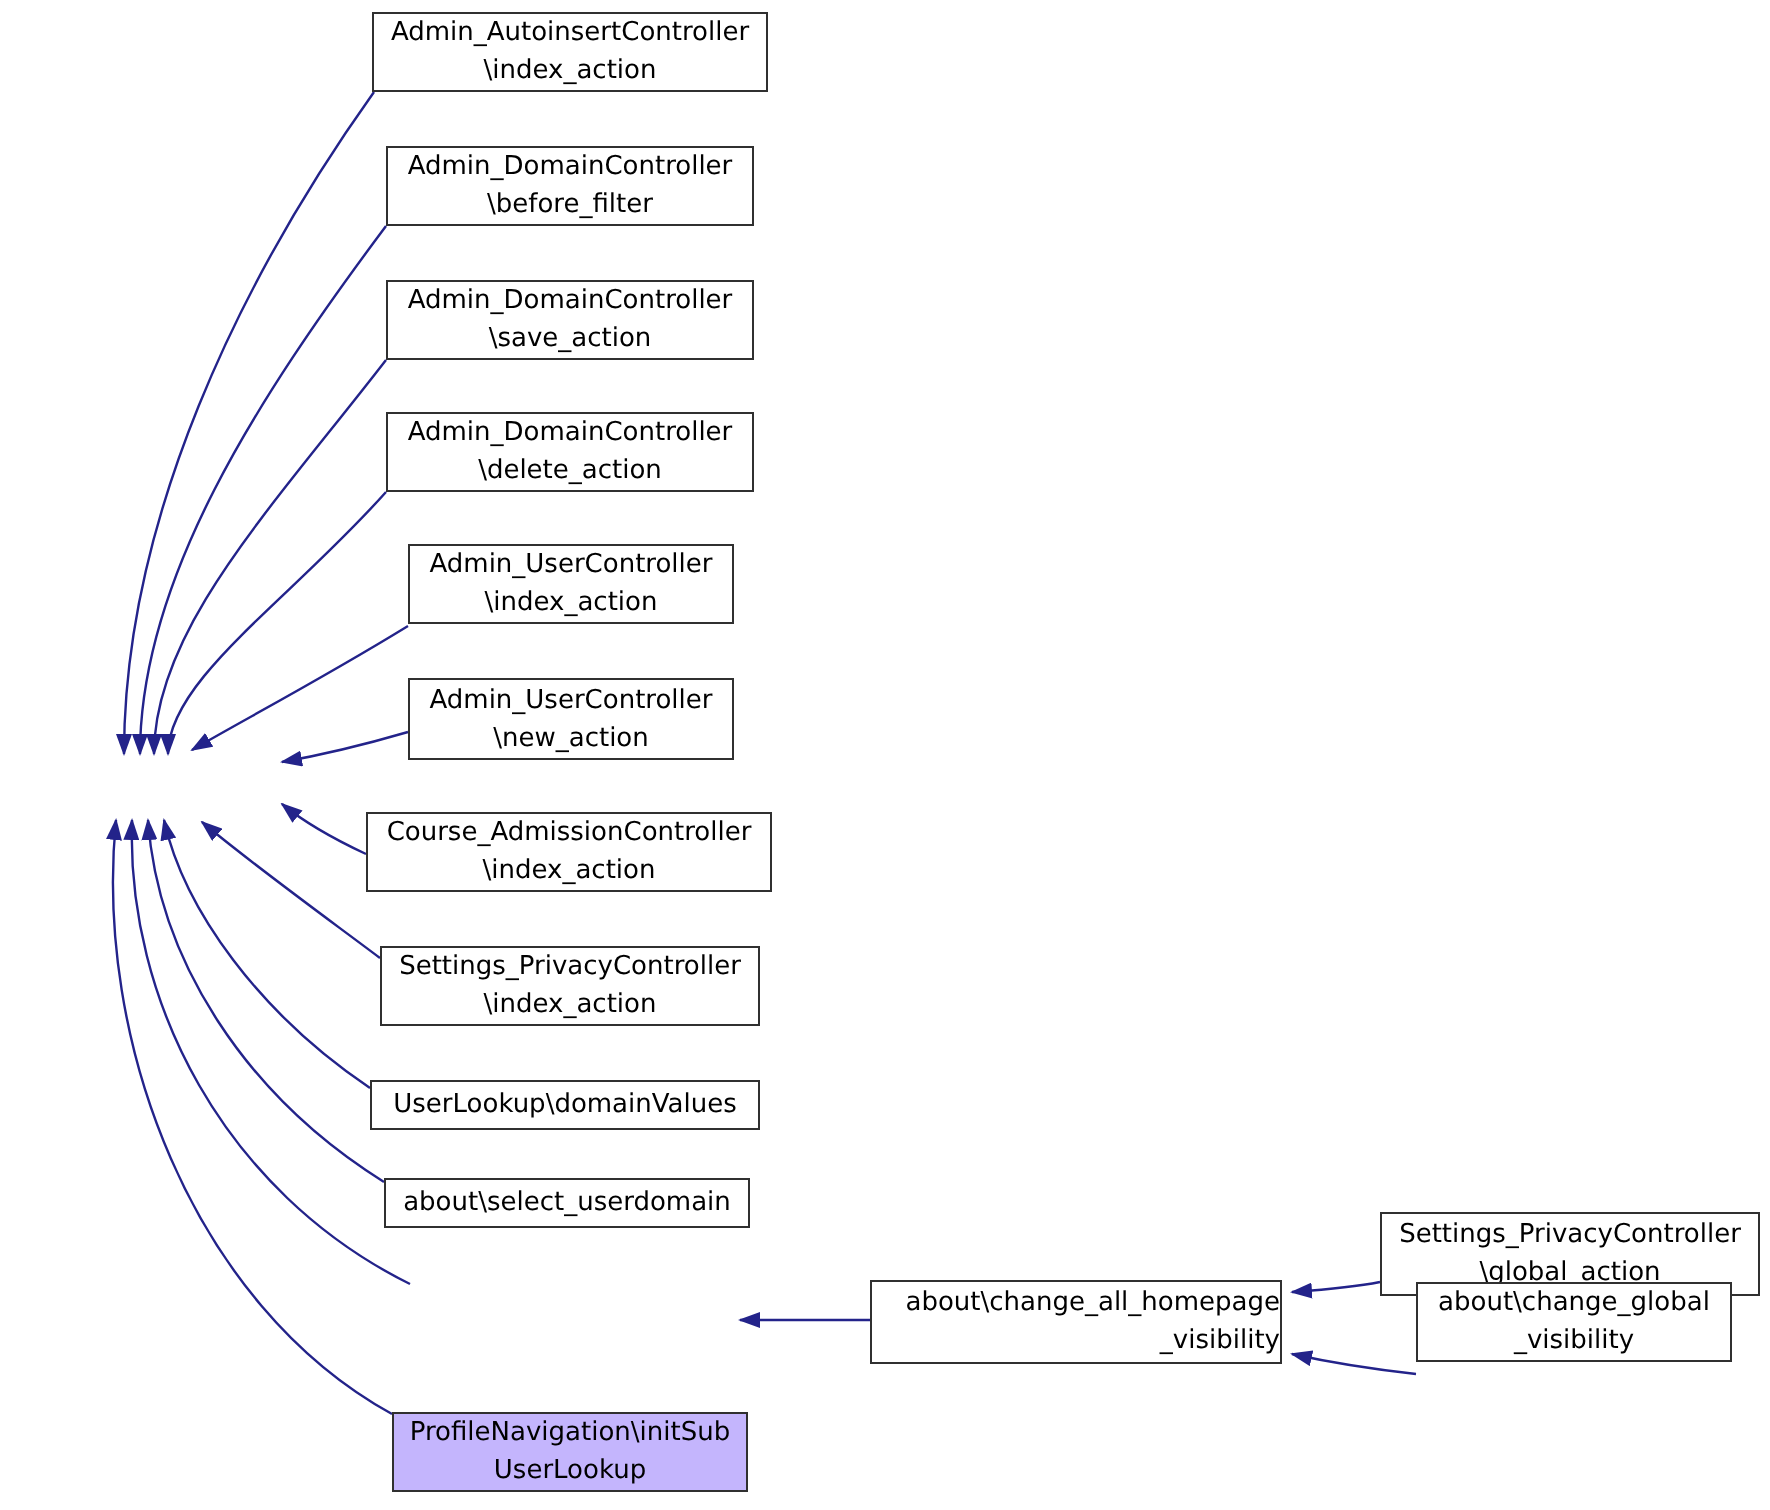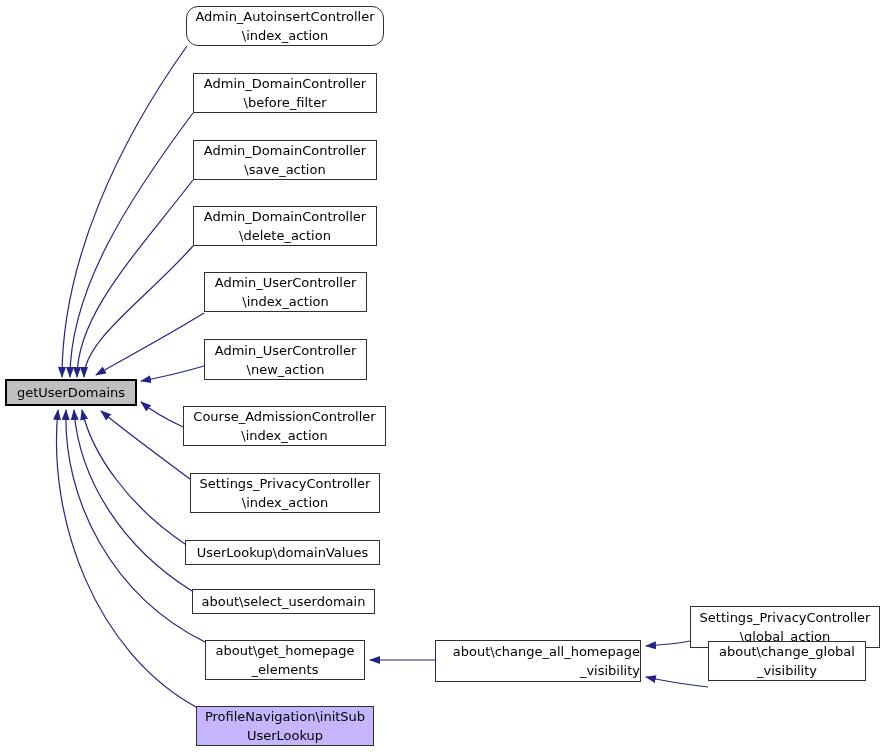--- a/index.html
+++ b/index.html
@@ -71,24 +71,21 @@
       <path d="M183,427 C168,420 152,411 141,402" class="edge" stroke="#23238a" marker-end="url(#arrow)"></path>
       <path d="M190,479 C162,458 126,432 101,411" class="edge" stroke="#23238a" marker-end="url(#arrow)"></path>
       <path d="M185,544 C130,507 92,455 82,410" class="edge" stroke="#23238a" marker-end="url(#arrow)"></path>
       <path d="M192,591 C123,548 79,480 74,410" class="edge" stroke="#23238a" marker-end="url(#arrow)"></path>
       <path d="M205,642 C112,596 63,500 66,410" class="edge" stroke="#23238a" marker-end="url(#arrow)"></path>
       <path d="M196,707 C96,652 47,520 58,410" class="edge" stroke="#23238a" marker-end="url(#arrow)"></path>
       <path d="M435,660 L370,660" class="edge" stroke="#23238a" marker-end="url(#arrow)"></path>
       <path d="M690,641 C675,644 660,645 646,646" class="edge" stroke="#23238a" marker-end="url(#arrow)"></path>
       <path d="M708,687 C690,685 664,681 646,677" class="edge" stroke="#23238a" marker-end="url(#arrow)"></path>
     </svg>
-<div class="node highlight" style="left: 5px; top: 379px; width: 132px; height: 27px; background: rgb(191, 191, 191); border-color: rgb(0, 0, 0); color: rgb(0, 0, 0);">
-      <div class="node-line">getUserDomains</div>
-    </div>
-    <div class="node" style="left: 186px; top: 6px; width: 198px; height: 40px; background: rgb(255, 255, 255); border-color: rgb(48, 48, 48); color: rgb(0, 0, 0); border-radius: 12px;">
+    <div class="node" style="left: 186px; top: 6px; width: 198px; height: 40px; background: rgb(255, 255, 255); border-color: rgb(48, 48, 48); color: rgb(0, 0, 0);">
       <div class="node-line">Admin_AutoinsertController</div>
       <div class="node-line">\index_action</div>
     </div>
     <div class="node" style="left: 193px; top: 73px; width: 184px; height: 40px; background: rgb(255, 255, 255); border-color: rgb(48, 48, 48); color: rgb(0, 0, 0);">
       <div class="node-line">Admin_DomainController</div>
       <div class="node-line">\before_filter</div>
     </div>
     <div class="node" style="left: 193px; top: 140px; width: 184px; height: 40px; background: rgb(255, 255, 255); border-color: rgb(48, 48, 48); color: rgb(0, 0, 0);">
       <div class="node-line">Admin_DomainController</div>
       <div class="node-line">\save_action</div>
@@ -112,24 +109,20 @@
     <div class="node" style="left: 190px; top: 473px; width: 190px; height: 40px; background: rgb(255, 255, 255); border-color: rgb(48, 48, 48); color: rgb(0, 0, 0);">
       <div class="node-line">Settings_PrivacyController</div>
       <div class="node-line">\index_action</div>
     </div>
     <div class="node" style="left: 185px; top: 540px; width: 195px; height: 25px; background: rgb(255, 255, 255); border-color: rgb(48, 48, 48); color: rgb(0, 0, 0);">
       <div class="node-line">UserLookup\domainValues</div>
     </div>
     <div class="node" style="left: 192px; top: 589px; width: 183px; height: 25px; background: rgb(255, 255, 255); border-color: rgb(48, 48, 48); color: rgb(0, 0, 0);">
       <div class="node-line">about\select_userdomain</div>
     </div>
-    <div class="node" style="left: 205px; top: 640px; width: 160px; height: 40px; background: rgb(255, 255, 255); border-color: rgb(48, 48, 48); color: rgb(0, 0, 0);">
-      <div class="node-line">about\get_homepage</div>
-      <div class="node-line">_elements</div>
-    </div>
     <div class="node" style="left: 196px; top: 706px; width: 178px; height: 40px; background: #c4b5fd; border-color: rgb(48, 48, 48); color: rgb(0, 0, 0);">
       <div class="node-line">ProfileNavigation\initSub</div>
       <div class="node-line">UserLookup</div>
     </div>
     <div class="node" style="left: 435px; top: 640px; width: 206px; height: 42px; background: rgb(255, 255, 255); border-color: rgb(48, 48, 48); color: rgb(0, 0, 0); align-items: flex-end;">
       <div class="node-line">about\change_all_homepage</div>
       <div class="node-line">_visibility</div>
     </div>
     <div class="node" style="left: 690px; top: 606px; width: 190px; height: 42px; background: rgb(255, 255, 255); border-color: rgb(48, 48, 48); color: rgb(0, 0, 0);">
       <div class="node-line">Settings_PrivacyController</div>

